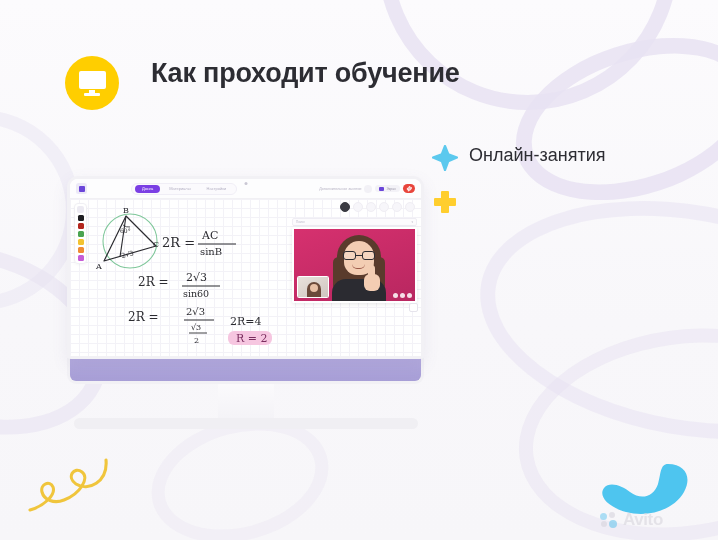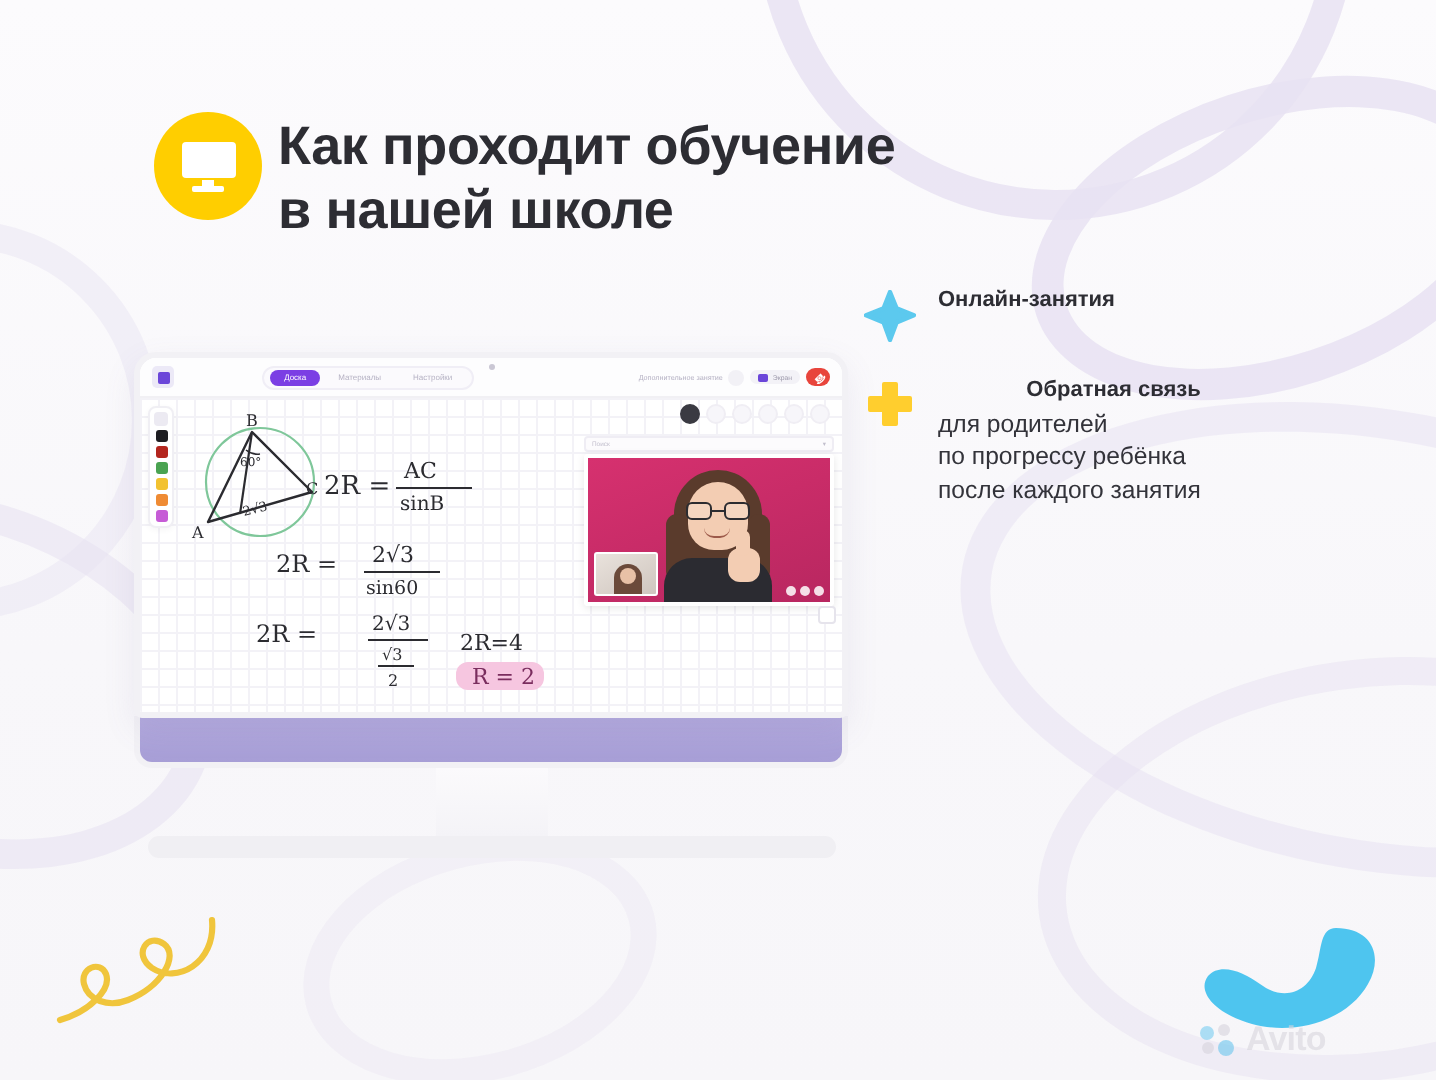--- a/index.html
+++ b/index.html
@@ -27,21 +27,21 @@
   }
   .rb1 { width: 250px; height: 150px; right: -44px; top: 44px;  border-width: 16px; transform: rotate(-18deg); }
   .rb2 { width: 300px; height: 300px; right: 40px;  top: -190px; border-width: 15px; transform: rotate(22deg); }
   .rb3 { width: 420px; height: 230px; right: -180px; top: 205px; border-width: 15px; transform: rotate(10deg); opacity:.55;}
   .rb4 { width: 330px; height: 210px; right: -130px; top: 330px; border-width: 14px; transform: rotate(-8deg); opacity:.5;}
   .rb5 { width: 260px; height: 180px; left: -150px; top: 250px; border-width: 15px; transform: rotate(18deg); opacity:.6;}
   .rb6 { width: 200px; height: 200px; left: -120px; top: 110px; border-width: 14px; opacity:.45;}
   .rb7 { width: 180px; height: 120px; left: 150px;  top: 420px; border-width: 13px; transform: rotate(-15deg); opacity:.35;}
 
   
-  .header { position: absolute; left: 77px; top: 56px; display: flex; align-items: flex-start; gap: 8px; }
+  .header { position: absolute; left: 65px; top: 56px; display: flex; align-items: flex-start; gap: 32px; }
   .hdr-badge {
     width: 54px; height: 54px; border-radius: 50%;
     background: #ffce00;
     display: flex; align-items: center; justify-content: center;
     flex: none;
   }
   .monitor-glyph { width: 27px; height: 24px; position: relative; }
   .monitor-glyph .scr { width: 27px; height: 18px; background: #fff; border-radius: 2px; }
   .monitor-glyph .neck { width: 6px; height: 3px; background: #fff; margin: 1px auto 0; }
   .monitor-glyph .base { width: 16px; height: 2.5px; background: #fff; margin: 0 auto; border-radius: 1px; }
@@ -157,21 +157,21 @@
   }
   .neck { width: 56px; height: 34px; margin: 0 auto; background: linear-gradient(180deg,#fbfafc,#f4f3f7); }
   .base { width: 344px; height: 11px; margin: 0 auto; background: #f0eff3; border-radius: 6px; }
 
   
   .features { position: absolute; left: 432px; top: 143px; width: 262px; }
   .feature { display: flex; gap: 11px; margin-bottom: 17px; }
   .f-icon { width: 26px; flex: none; padding-top: 2px; }
   .f-icon svg { display: block; }
   .f-text { padding-top: 1px; }
-  .f-title { font-size: 11px; font-weight: bold; color: #2d2d33; line-height: 1.26; text-align: right; }
+  .f-title { font-size: 18px; font-weight: normal; color: #2d2d33; line-height: 1.26; }
   .f-desc { font-size: 12.3px; color: #33333a; line-height: 1.33; margin-top: 1px; }
 
   
   .squiggle { position: absolute; left: 26px; top: 458px; width: 84px; height: 72px; }
   .blob { position: absolute; left: 596px; top: 462px; width: 104px; height: 56px; }
 
   
   .avito { position: absolute; left: 600px; top: 510px; display: flex; align-items: center; gap: 3px; opacity: .62; }
   .av-mark { position: relative; width: 20px; height: 16px; }
   .av-mark i { position: absolute; border-radius: 50%; display: block; }
@@ -199,21 +199,20 @@
   <div class="header">
     <div class="hdr-badge">
       <div class="monitor-glyph">
         <div class="scr"></div>
           <div class="neck"></div>
           <div class="base"></div>
       </div>
     </div>
     <div class="hdr-title">
       <div>Как проходит обучение</div>
-      <div>в нашей школе</div>
     </div>
   </div>
 
   <div class="monitor">
     <div class="screen-shell">
       <div class="cam-dot"></div>
 
       <div class="app-top">
         <div class="app-logo">
             <i></i>
@@ -346,26 +345,20 @@
       </div>
     </div>
 
 
     <div class="feature">
       <div class="f-icon">
         <svg width="26" height="26" viewBox="0 0 26 26">
           <path d="M10 2 h6 v7 h7 v6 h-7 v7 h-6 v-7 h-7 v-6 h7 z" fill="#ffce2e" stroke="#ffce2e" stroke-width="2" stroke-linejoin="round"></path>
         </svg>
       </div>
-      <div class="f-text">
-        <div class="f-title">Обратная связь</div>
-        <div class="f-desc" style="white-space:pre-line">для родителей
-по прогрессу ребёнка
-после каждого занятия</div>
-      </div>
     </div>
 
   </div>
 
   <div class="squiggle">
     <svg width="84" height="72" viewBox="0 0 84 72">
       <path d="M80 2 C82 24, 62 34, 50 26 C40 19, 48 8, 56 14 C64 20, 54 36, 38 42
                C28 46, 18 42, 16 34 C14 26, 24 22, 27 29 C30 37, 18 48, 4 52" fill="none" stroke="#f0c53c" stroke-width="3.1" stroke-linecap="round"></path>
     </svg>
   </div>

